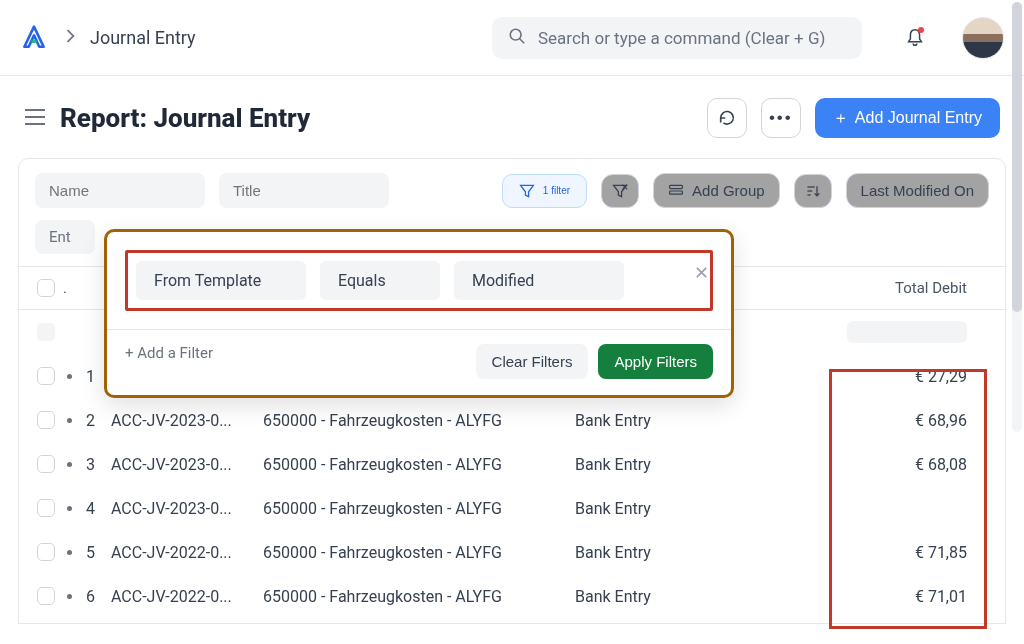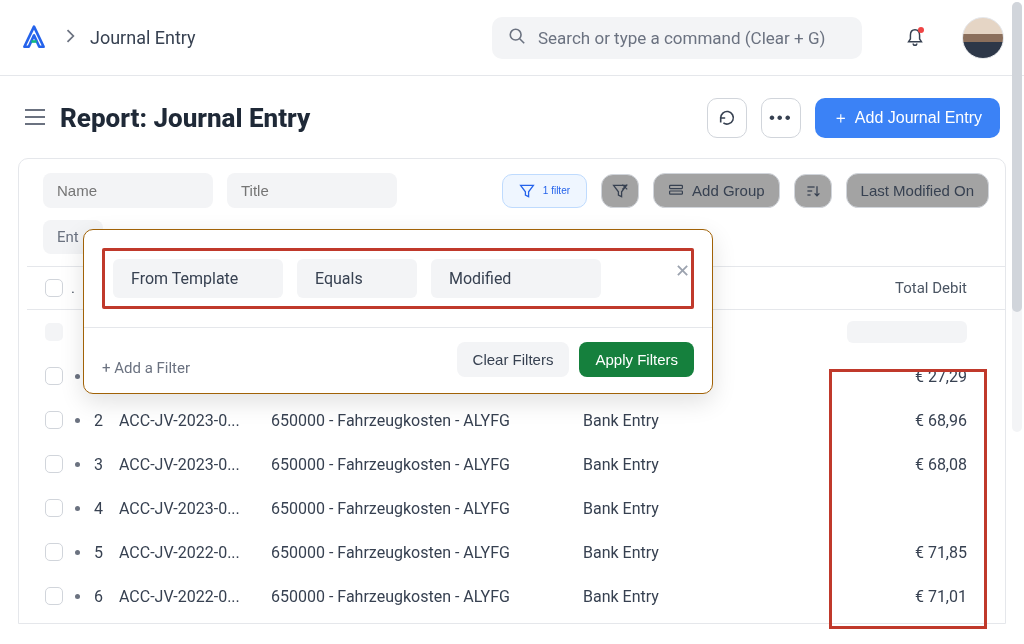--- a/index.html
+++ b/index.html
@@ -107,21 +107,20 @@
     cursor:pointer;
   }
   
   .content {
     margin: 0 18px;
     border:1px solid #e5e7eb;
     border-radius:10px 10px 0 0;
     background:#fff;
     height: 466px;
     position:relative;
-    padding-left:8px;
   }
   .toolbar {
     display:flex;
     align-items:center;
     padding: 14px 16px 8px 16px;
     gap: 14px;
     flex-wrap:wrap;
   }
   .pill-input {
     background:#f3f4f6;
@@ -162,24 +161,24 @@
     border-radius:8px;
     padding:8px 14px;
     font-size:15px;
     color:#6b7280;
     width:60px;
   }
   
   .popover {
     position:absolute;
     top: 70px;
-    left: 64px;
+    left: 85px;
     width: 630px;
     background:#fff;
-    border:1px solid #a16207;
+    border:3px solid #a16207;
     border-radius:10px;
     box-shadow: 0 8px 24px rgba(0,0,0,0.12);
     z-index: 10;
     padding: 18px 18px 16px 18px;
   }
   .filter-row {
     display:flex;
     align-items:center;
     gap:14px;
     border:3px solid #c0392b;
@@ -199,21 +198,21 @@
     font-size:18px;
     padding: 0 6px;
     cursor:pointer;
   }
   .popover-divider {
     border-top:1px solid #e5e7eb;
     margin: 18px -18px 14px -18px;
   }
   .popover-actions {
     display:flex;
-    align-items:flex-end;
+    align-items:flex-start;
   }
   .add-filter {
     color:#6b7280;
     font-size:15px;
     cursor:pointer;
   }
   .clear-btn {
     margin-left:auto;
     background:#f3f4f6;
     border:none;

